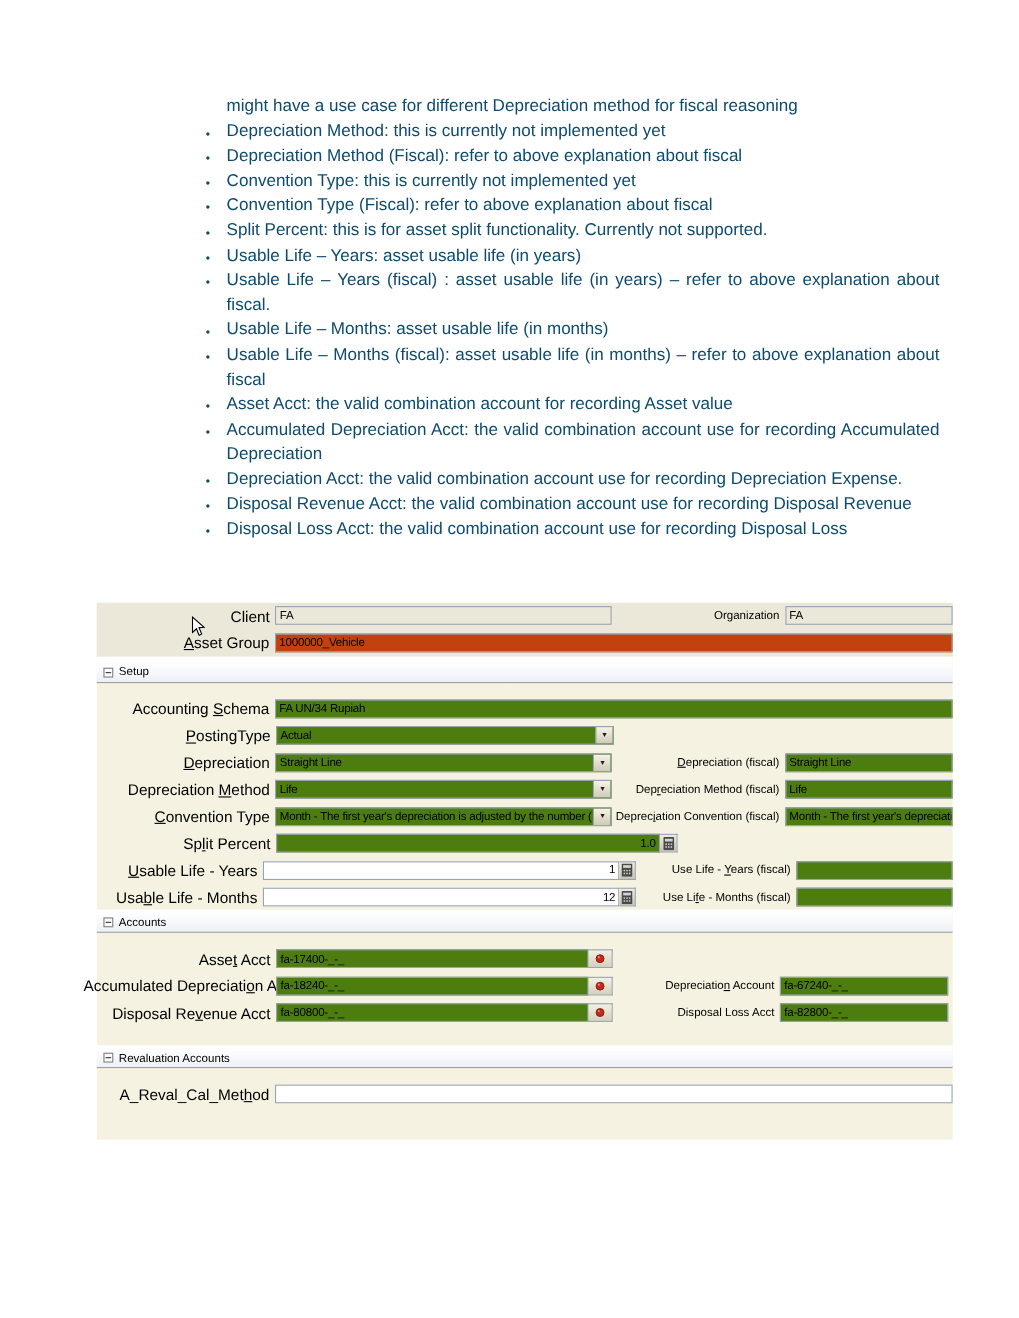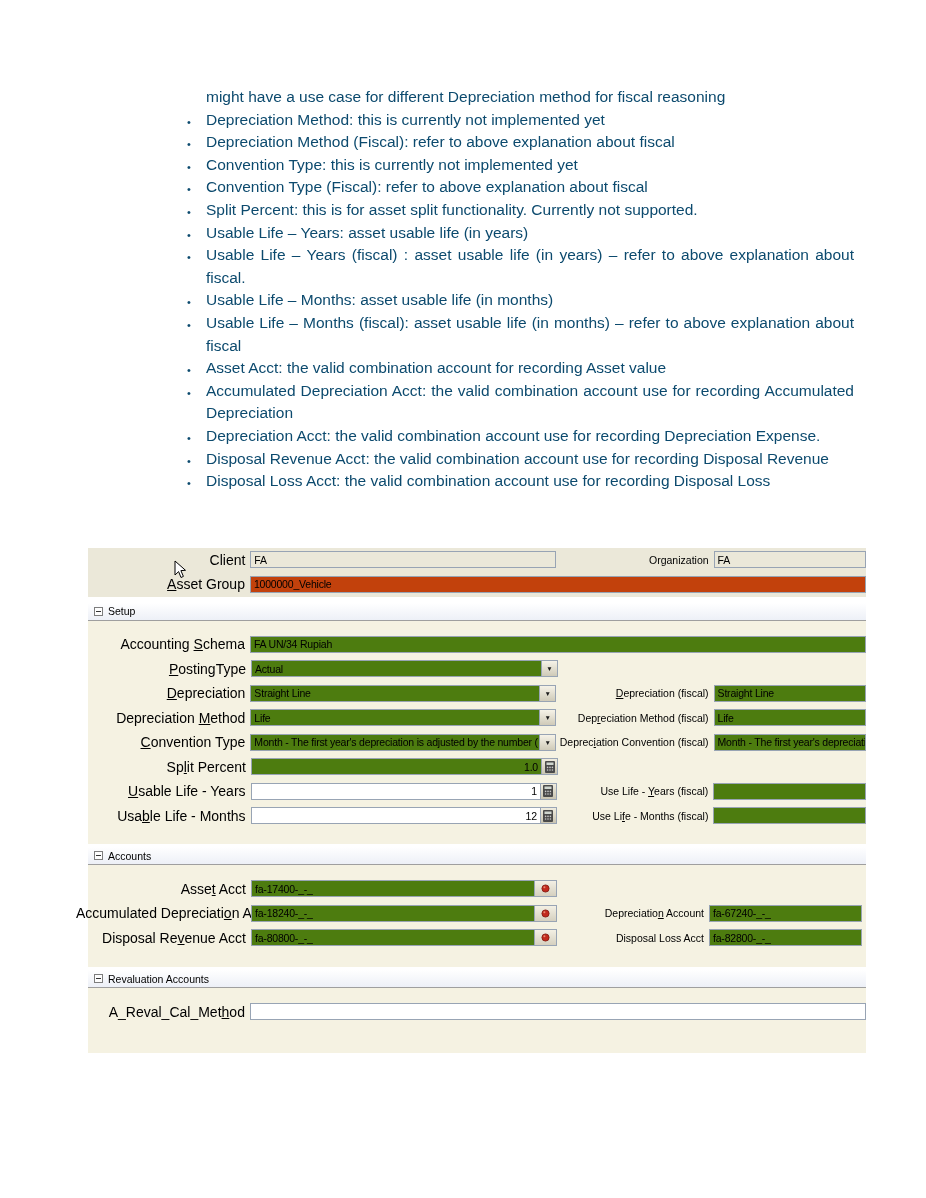--- a/index.html
+++ b/index.html
@@ -32,21 +32,21 @@
   .lbl .u{text-decoration:underline;}
   .rlbl{width:165px;margin-left:-12px;padding-right:5px;text-align:right;white-space:nowrap;font-size:10.5px;}
   .rlbl .u{text-decoration:underline;}
 
   .fld{height:17px;box-sizing:border-box;border:1px solid #98a4b4;background:#4d7c0f;
        display:flex;align-items:center;overflow:hidden;}
   .fld .val{flex:1;padding:0 3px;font-size:10.5px;letter-spacing:-0.2px;white-space:nowrap;overflow:hidden;}
   .fld .val.num{text-align:right;}
   .fld.white{background:#ffffff;}
   .w-left{width:307px;} .w-wide{width:620px;} .w-right{width:153px;}
-  .w-acct{width:284px;} .w-split{width:291px;}
+  .w-acct{width:284px;} .w-split{width:349px;}
 
   .dd-btn{width:15px;height:15px;flex:0 0 15px;border-left:1px solid #98a4b4;
           background:linear-gradient(#f6f3e8,#cfcab8);display:flex;align-items:center;justify-content:center;
           font-size:6.5px;color:#1a1a1a;}
   .calc-btn{width:16px;height:17px;box-sizing:border-box;border:1px solid #98a4b4;border-left:none;
             background:linear-gradient(#efecdf,#c9c4b1);display:flex;align-items:center;justify-content:center;}
   .acct-btn{width:22px;height:17px;box-sizing:border-box;border:1px solid #98a4b4;border-left:none;
             background:linear-gradient(#f3f0e4,#d5d0bf);display:flex;align-items:center;justify-content:center;}
 
   .cursor{position:absolute;left:174px;top:560px;}
@@ -143,21 +143,21 @@
   </div>
 
   <div class="sep s6"></div>
 
   <div class="sec-hdr">
     <span class="collapse-box">
         <span class="minus"></span>
       </span>
     <span class="sec-title">Setup</span>
   </div>
-  <div class="sec-body" style="padding-top:15px;padding-bottom:20px;border-radius:24px;">
+  <div class="sec-body" style="padding-top:15px;padding-bottom:3px;border-radius:24px;">
 
     <div class="frow">
       <div class="lbl">
         <span>Accounting </span><span class="u">S</span><span>chema</span>
       </div>
       <div class="fld w-wide">
         <span class="val">FA UN/34 Rupiah</span>
       </div>
     </div>
 

